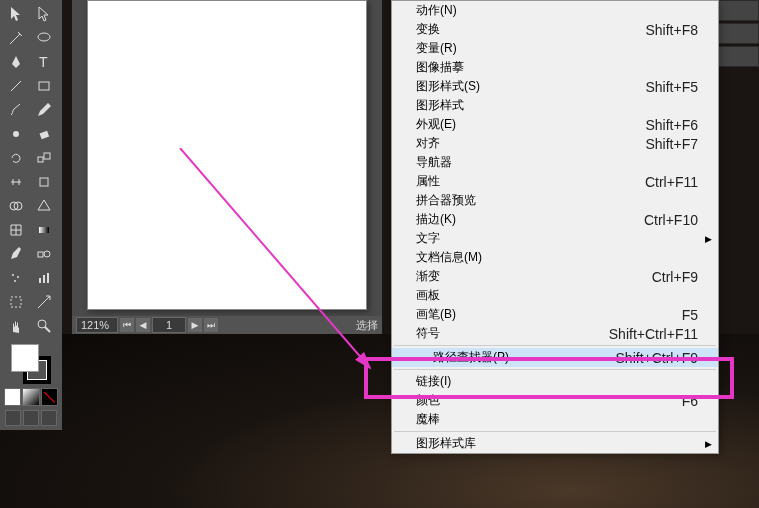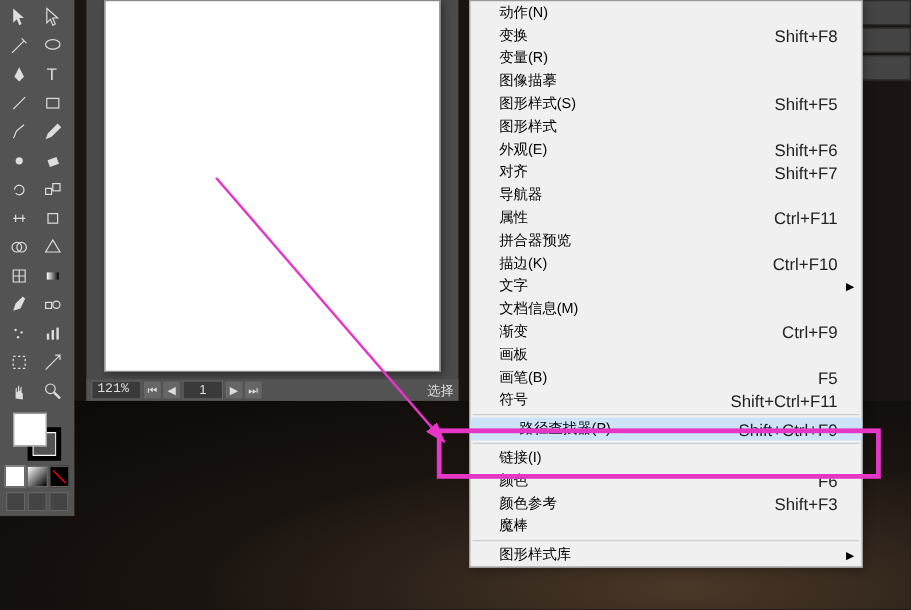--- a/index.html
+++ b/index.html
@@ -22,21 +22,21 @@
   .mini-tile.grad { background: linear-gradient(to bottom right, #fff, #000); }
   .mini-tile.none { background: #000; position: relative; }
   .mini-tile.none::after { content: ''; position: absolute; width: 100%; height: 1px; background: red; top: 50%; transform: rotate(45deg); }
   .mode-row { display: flex; gap: 2px; margin-top: 4px; justify-content: center; }
   .mode-btn { width: 16px; height: 16px; background: #444; border: 1px solid #666; }
   
   
   .canvas-wrap { position: absolute; left: 72px; top: 0; width: 310px; height: 334px; background: #4a4a4a; }
   .artboard { background: #fff; width: 280px; height: 310px; margin: 0 auto; box-shadow: 2px 2px 6px rgba(0,0,0,0.4); border: 1px solid #888; }
   .status-bar { position: absolute; left: 72px; top: 316px; width: 310px; height: 18px; background: #535353; display: flex; align-items: center; color: #ddd; font-size: 11px; padding: 0 4px; gap: 2px; }
-  .zoom-box { background: #3a3a3a; border: 1px solid #666; padding: 1px 4px; width: 42px; font-family: Liberation Mono, monospace; }
+  .zoom-box { background: #3a3a3a; border: 1px solid #666; padding: 1px 4px; width: 42px; }
   .nav-btn { width: 14px; height: 14px; background: #666; display: inline-flex; align-items: center; justify-content: center; font-size: 9px; }
   .page-box { background: #3a3a3a; border: 1px solid #666; width: 34px; padding: 1px 2px; text-align: center; }
   .sel-label { margin-left: auto; }
   
   
   .panels { position: absolute; right: 0; top: 0; width: 80px; }
   .panel-tab { background: #444; color: #ccc; border: 1px solid #2a2a2a; padding: 2px 6px; margin-bottom: 2px; font-size: 11px; }
   
   
   .menu { position: absolute; left: 391px; top: 0; width: 328px; background: #f0f0f0; border: 1px solid #999; box-shadow: 2px 2px 8px rgba(0,0,0,0.3); }
@@ -355,24 +355,20 @@
       </div>
       <div class="menu-sep"></div>
       <div class="menu-item">
         <span>链接(I)</span>
       </div>
       <div class="menu-item">
         <span>颜色</span>
         <span class="shortcut">F6</span>
       </div>
       <div class="menu-item">
-        <span>颜色参考</span>
-        <span class="shortcut">Shift+F3</span>
-      </div>
-      <div class="menu-item">
         <span>魔棒</span>
       </div>
       <div class="menu-sep"></div>
       <div class="menu-item">
         <span>图形样式库</span>
         <span class="submenu-arrow">▶</span>
       </div>
     </div>
 
   <svg class="arrow-svg" width="240" height="240">

